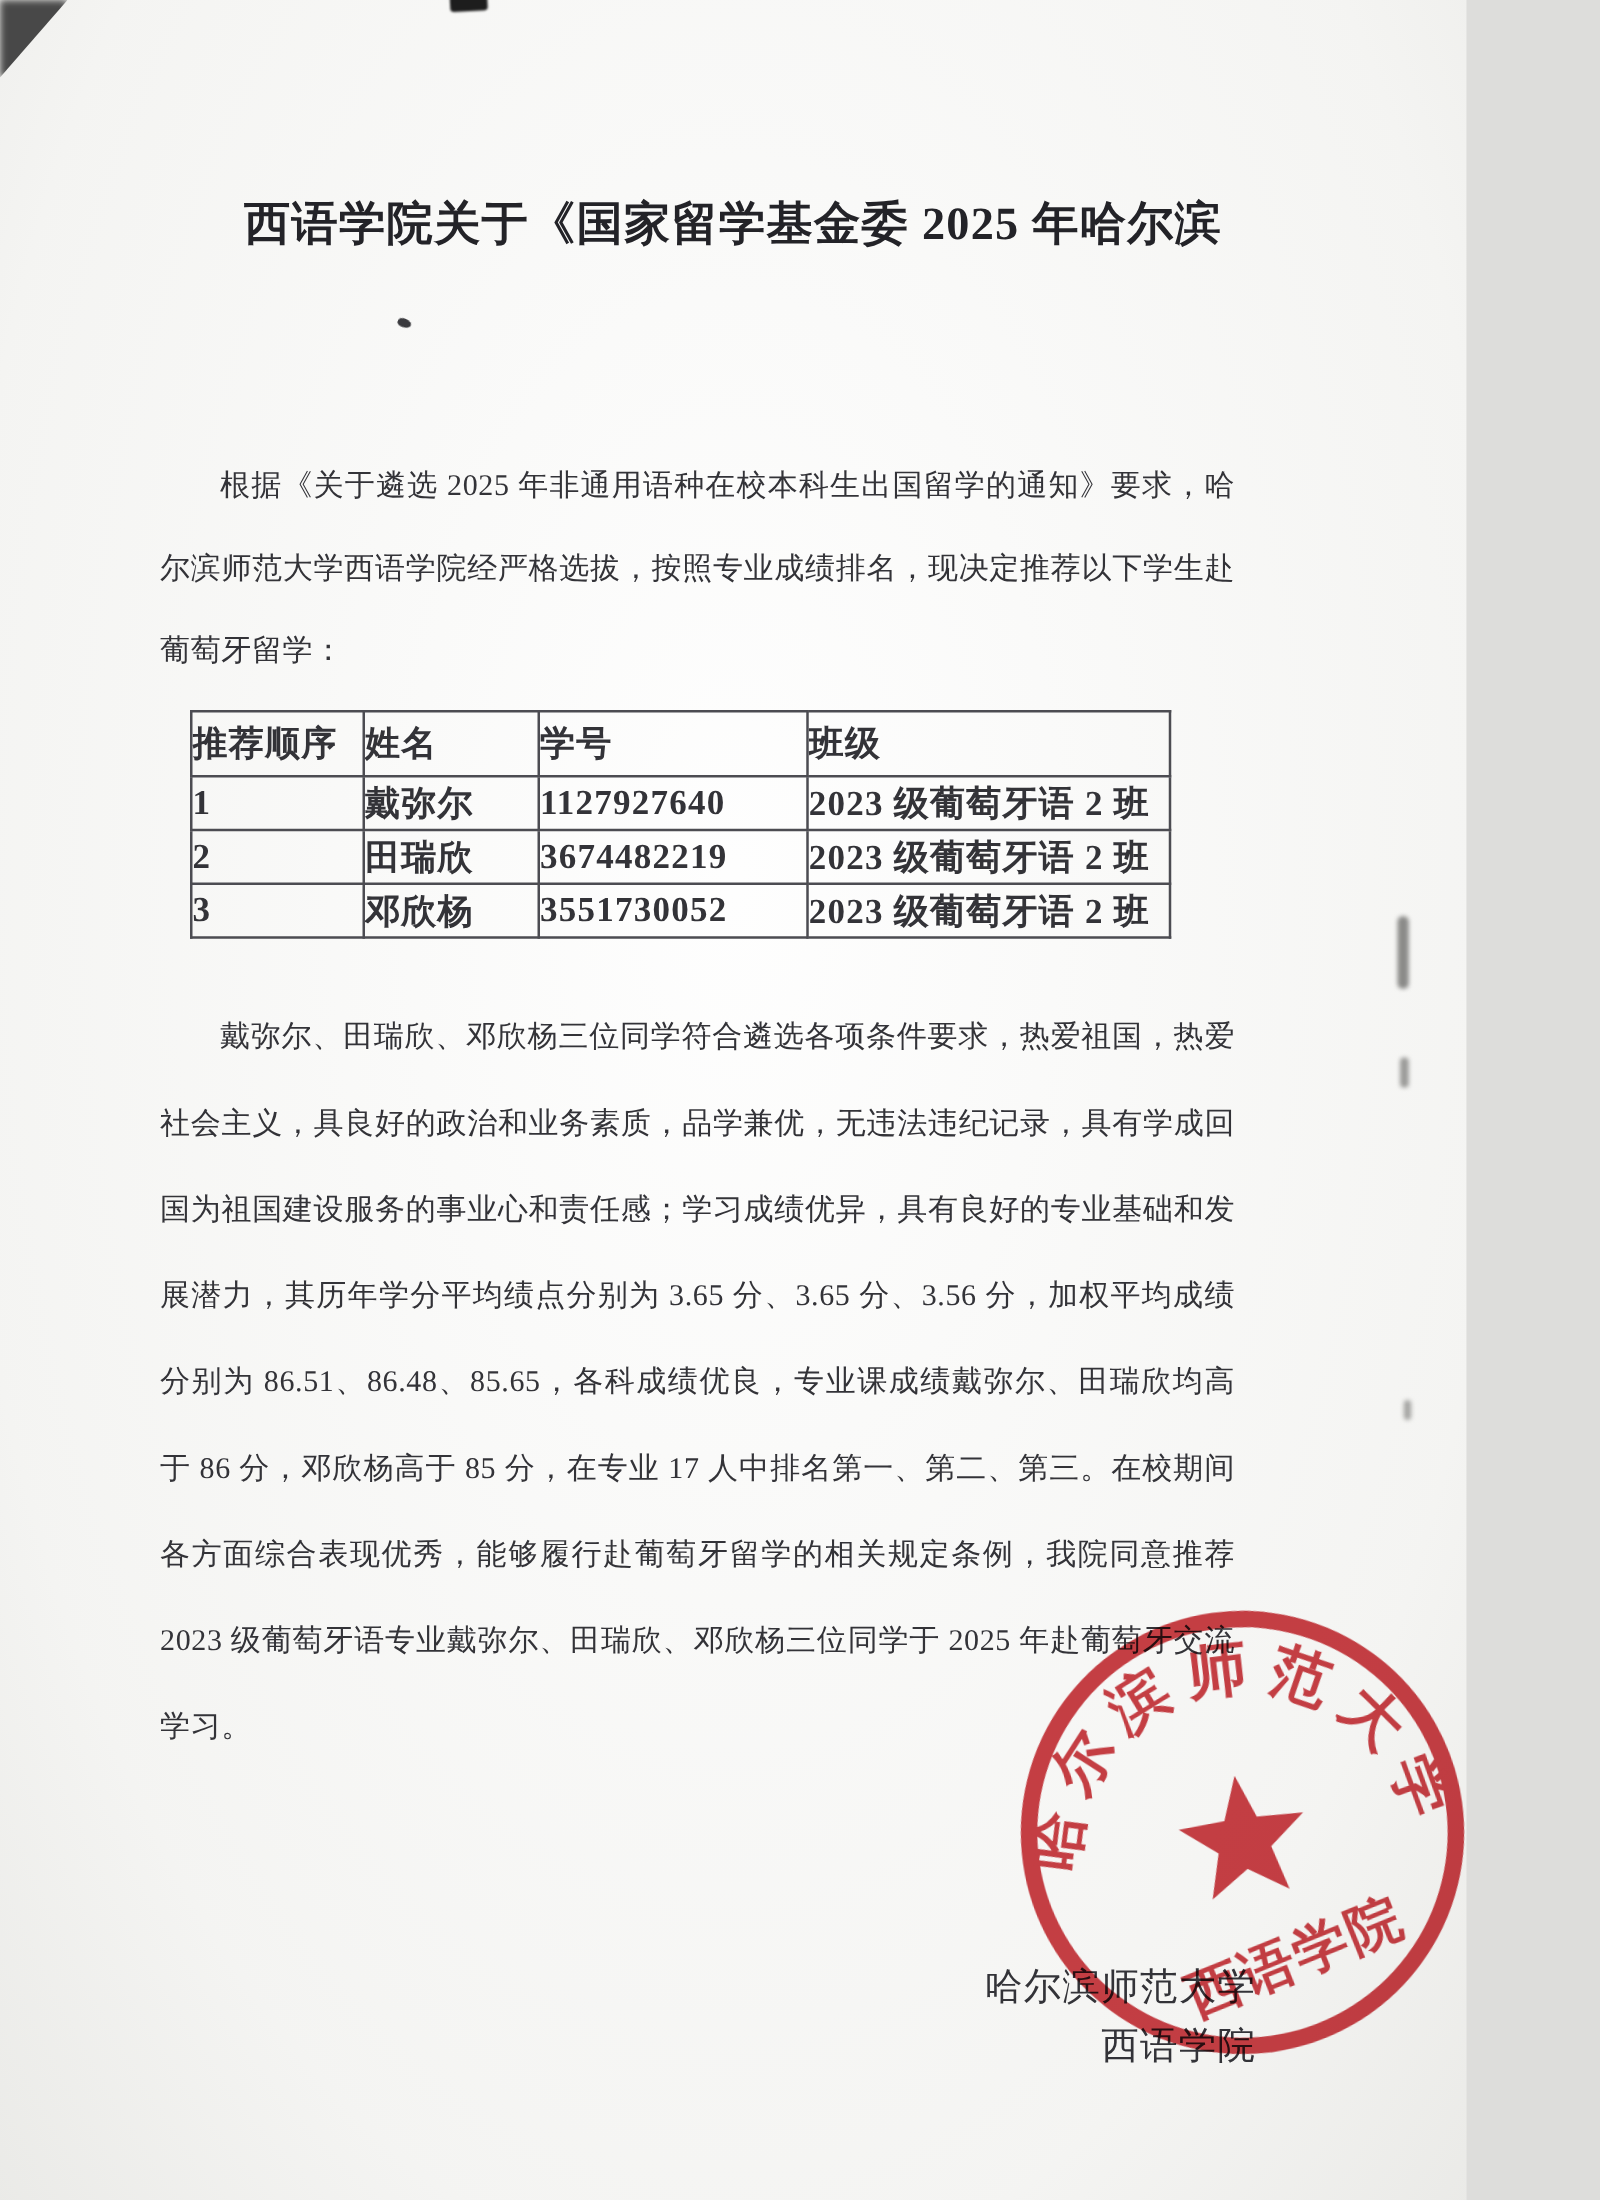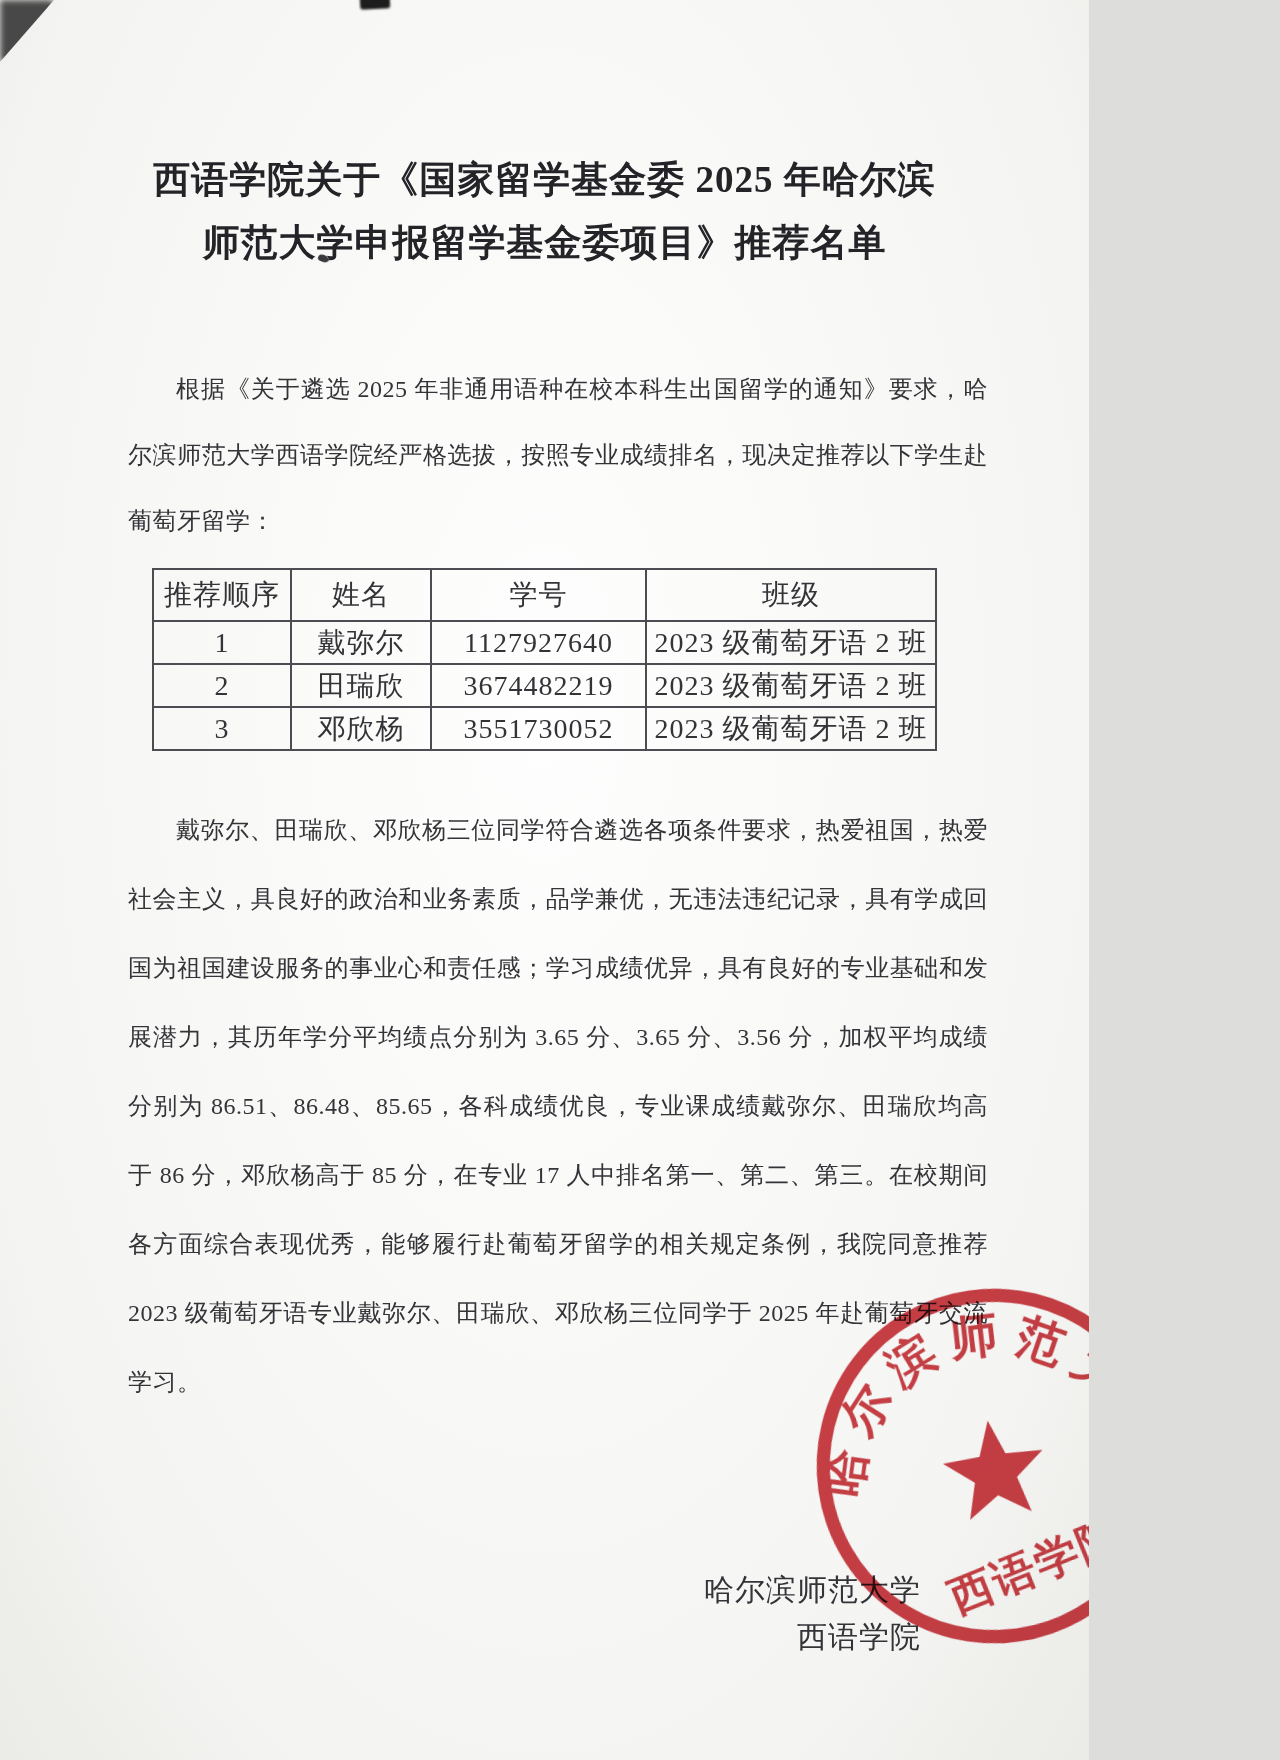--- a/index.html
+++ b/index.html
@@ -3,21 +3,21 @@
 <meta charset="utf-8">
 <style>
   * { margin: 0; padding: 0; box-sizing: border-box; }
   html, body { width: 1280px; }
   body {
     font-family: "Liberation Serif", "DejaVu Serif", serif;
     background: #dddddb;
   }
   .page {
     position: relative;
-    width: 1089px;
+    width: 1173px;
     height: 1760px;
     background:
       radial-gradient(ellipse at 50% 40%, rgba(255,255,255,0.9) 0%, rgba(244,244,242,0.9) 75%, rgba(233,233,230,0.9) 100%),
       #f6f6f4;
     overflow: hidden;
     color: #2e2e33;
   }
 
   
   .corner-artifact {
@@ -68,22 +68,22 @@
   .para-2 { top: 796px; line-height: 69px; }
 
   
   .rec-table {
     position: absolute; left: 152px; top: 568px;
     border-collapse: collapse; table-layout: fixed;
     font-size: 28px; color: #333338;
   }
   .rec-table td, .rec-table th {
     border: 2px solid #4c4c52;
-    text-align: center; vertical-align: middle;
-    font-weight: normal; letter-spacing: 1px;
+    text-align: left; vertical-align: middle;
+    font-weight: bold; letter-spacing: 1px;
     overflow: hidden; white-space: nowrap;
   }
   .rec-table th { height: 52px; }
   .rec-table td { height: 43px; }
   .col-order { width: 138px; }
   .col-name  { width: 140px; }
   .col-sid   { width: 215px; }
   .col-class { width: 290px; }
 
   
@@ -110,21 +110,20 @@
 
   <div class="corner-artifact"></div>
   <div class="top-mark"></div>
   <div class="edge-mark-1"></div>
   <div class="edge-mark-2"></div>
   <div class="edge-mark-3"></div>
   <div class="title-stray-mark"></div>
 
   <div class="doc-title">
     <div>西语学院关于《国家留学基金委 2025 年哈尔滨</div>
-    <div>师范大学申报留学基金委项目》推荐名单</div>
   </div>
 
   <p class="para para-1">根据《关于遴选 2025 年非通用语种在校本科生出国留学的通知》要求，哈尔滨师范大学西语学院经严格选拔，按照专业成绩排名，现决定推荐以下学生赴葡萄牙留学：</p>
 
   <table class="rec-table">
     <colgroup>
       <col class="col-order">
         <col class="col-name">
         <col class="col-sid">
         <col class="col-class">

